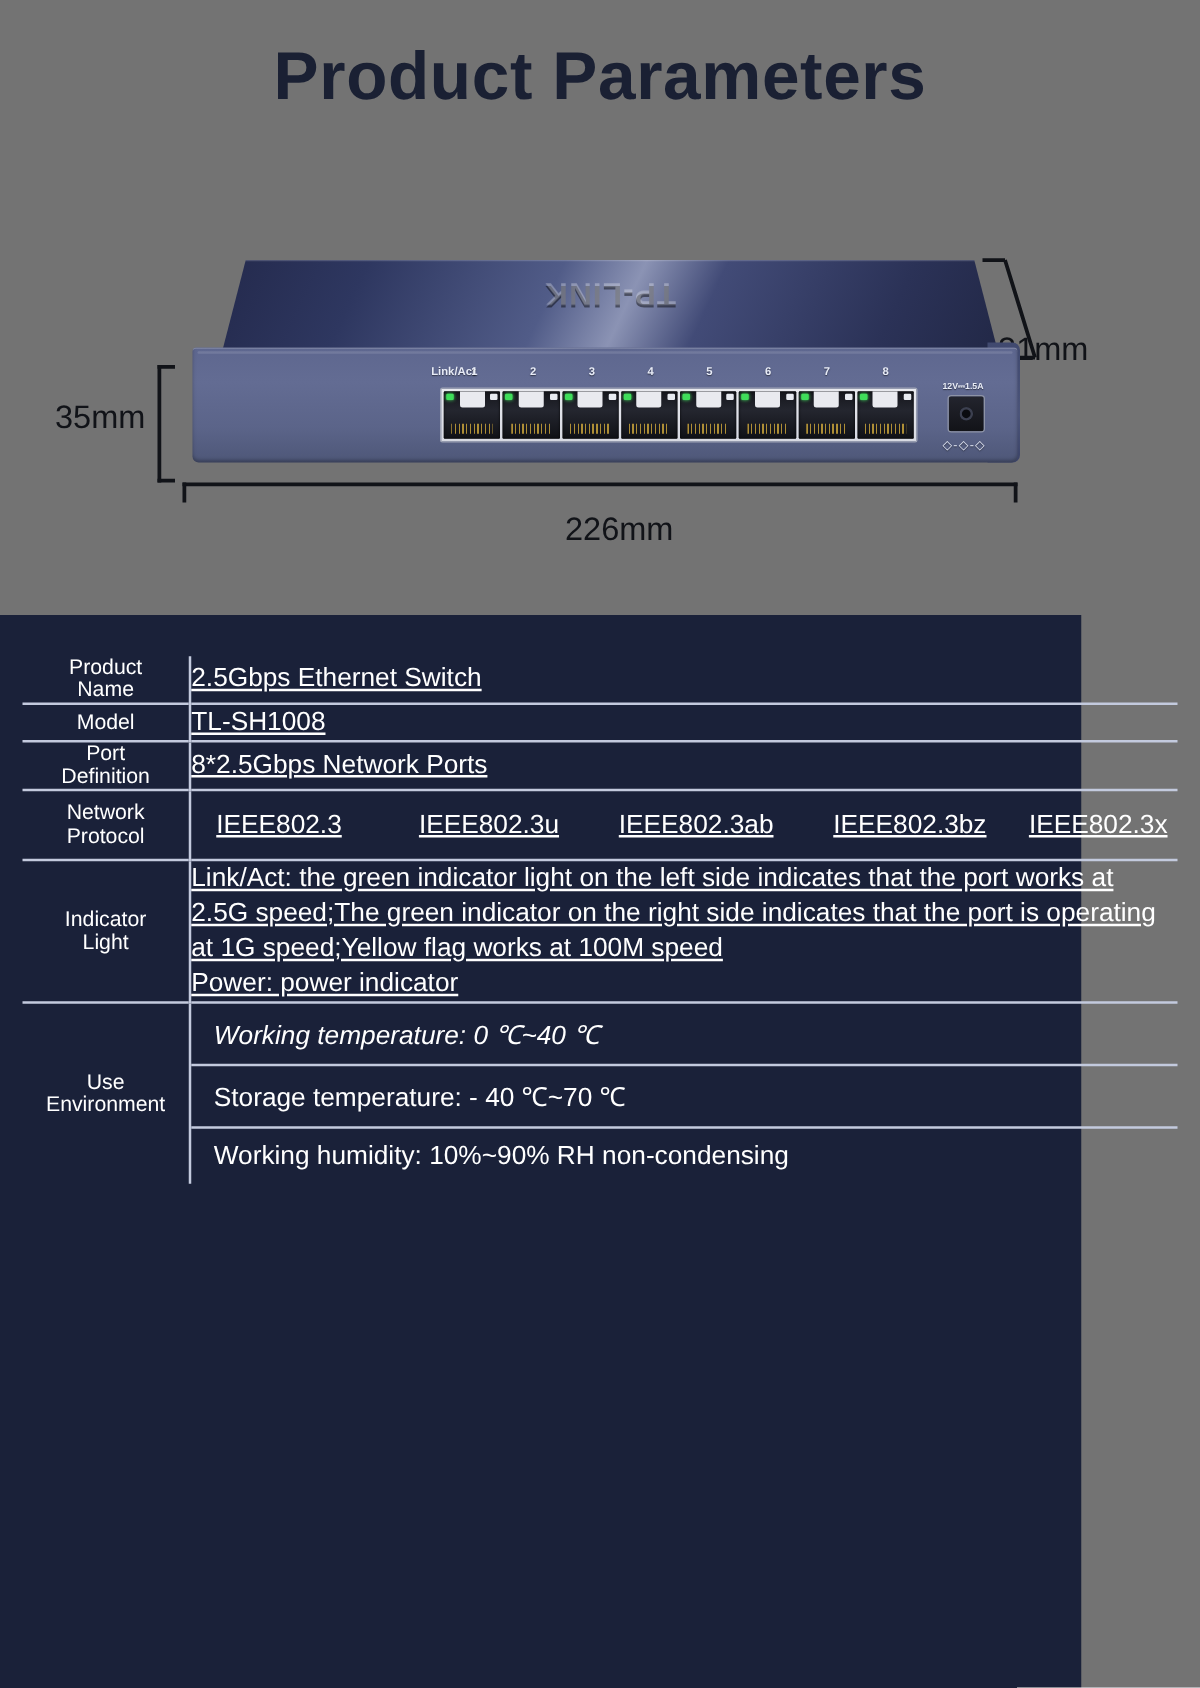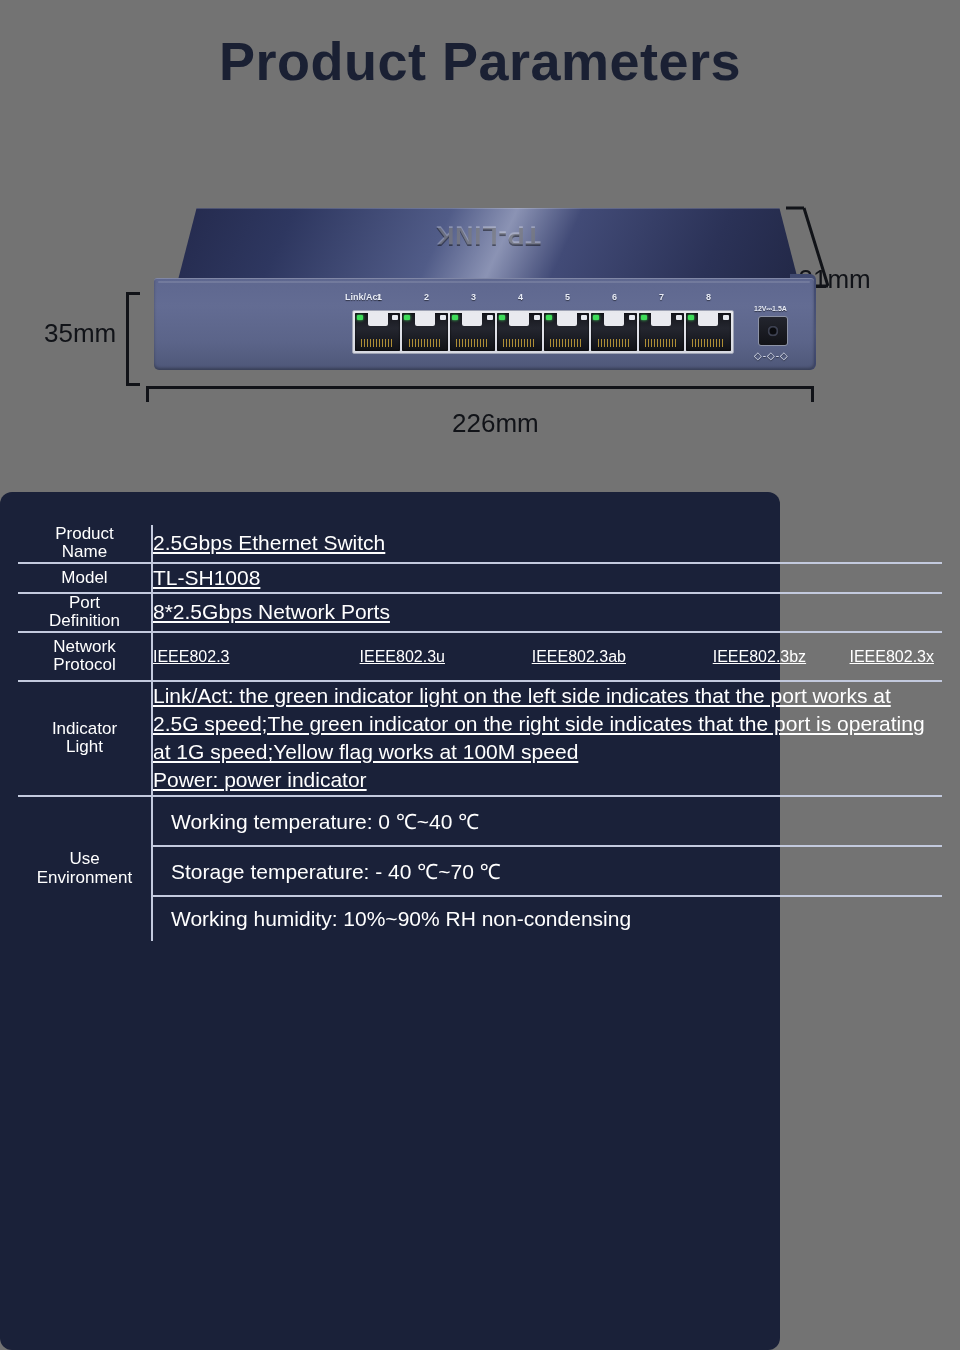--- a/index.html
+++ b/index.html
@@ -145,23 +145,22 @@
     border-left: 3px solid #111318;
     border-right: 3px solid #111318;
   }
   .dim-131 { left: 784px; top: 48px; margin-top: 36px; }
   .cal-d { position: absolute; left: 784px; top: 26px; width: 46px; height: 86px; }
   .cal-d svg { display: block; }
 
   
   .table-wrap {
     position: absolute; left: 0; top: 492px;
-    width: 780px; height: 858px;
+    width: 865px; height: 858px;
     background: #1a2139;
-    border-radius: 12px;
   }
   table.spec {
     position: absolute; left: 18px; top: 33px;
     width: 924px;
     border-collapse: collapse;
     table-layout: fixed;
   }
   table.spec td {
     vertical-align: middle;
     color: #ffffff;
@@ -180,33 +179,33 @@
   td.val {
     font-size: 21px;
     line-height: 1.34;
     padding: 10px 0 10px 18px;
     text-decoration: underline;
   }
   td.val.tall { padding-top: 13px; padding-bottom: 13px; }
 
   
   .proto { display: flex; gap: 0; width: 100%; padding-right: 8px; }
-  .proto span { flex: 1 1 auto; white-space: nowrap; font-size: 16px; }
+  .proto span { flex: 1 1 auto; white-space: nowrap; font-size: 21px; margin-left: 20px; }
   .proto span + span { text-align: center; }
   .proto span:last-child { text-align: right; flex: 0 0 auto; }
 
   
   table.env { width: 100%; border-collapse: collapse; table-layout: fixed; }
   table.env td {
     border-top: 2px solid #c3cade;
     font-size: 21px;
     padding: 10px 0 10px 18px;
     color: #fff;
   }
-  table.env tr:first-child > td { border-top: none; }
+  table.env tr:first-child > td { border-top: none; font-style: italic; }
   td.env-host { padding: 0; }
   .multiline { white-space: pre-line; }
 </style>
 </head>
 <body>
 
 <div id="page">
 
   <div class="title">Product Parameters</div>
 

